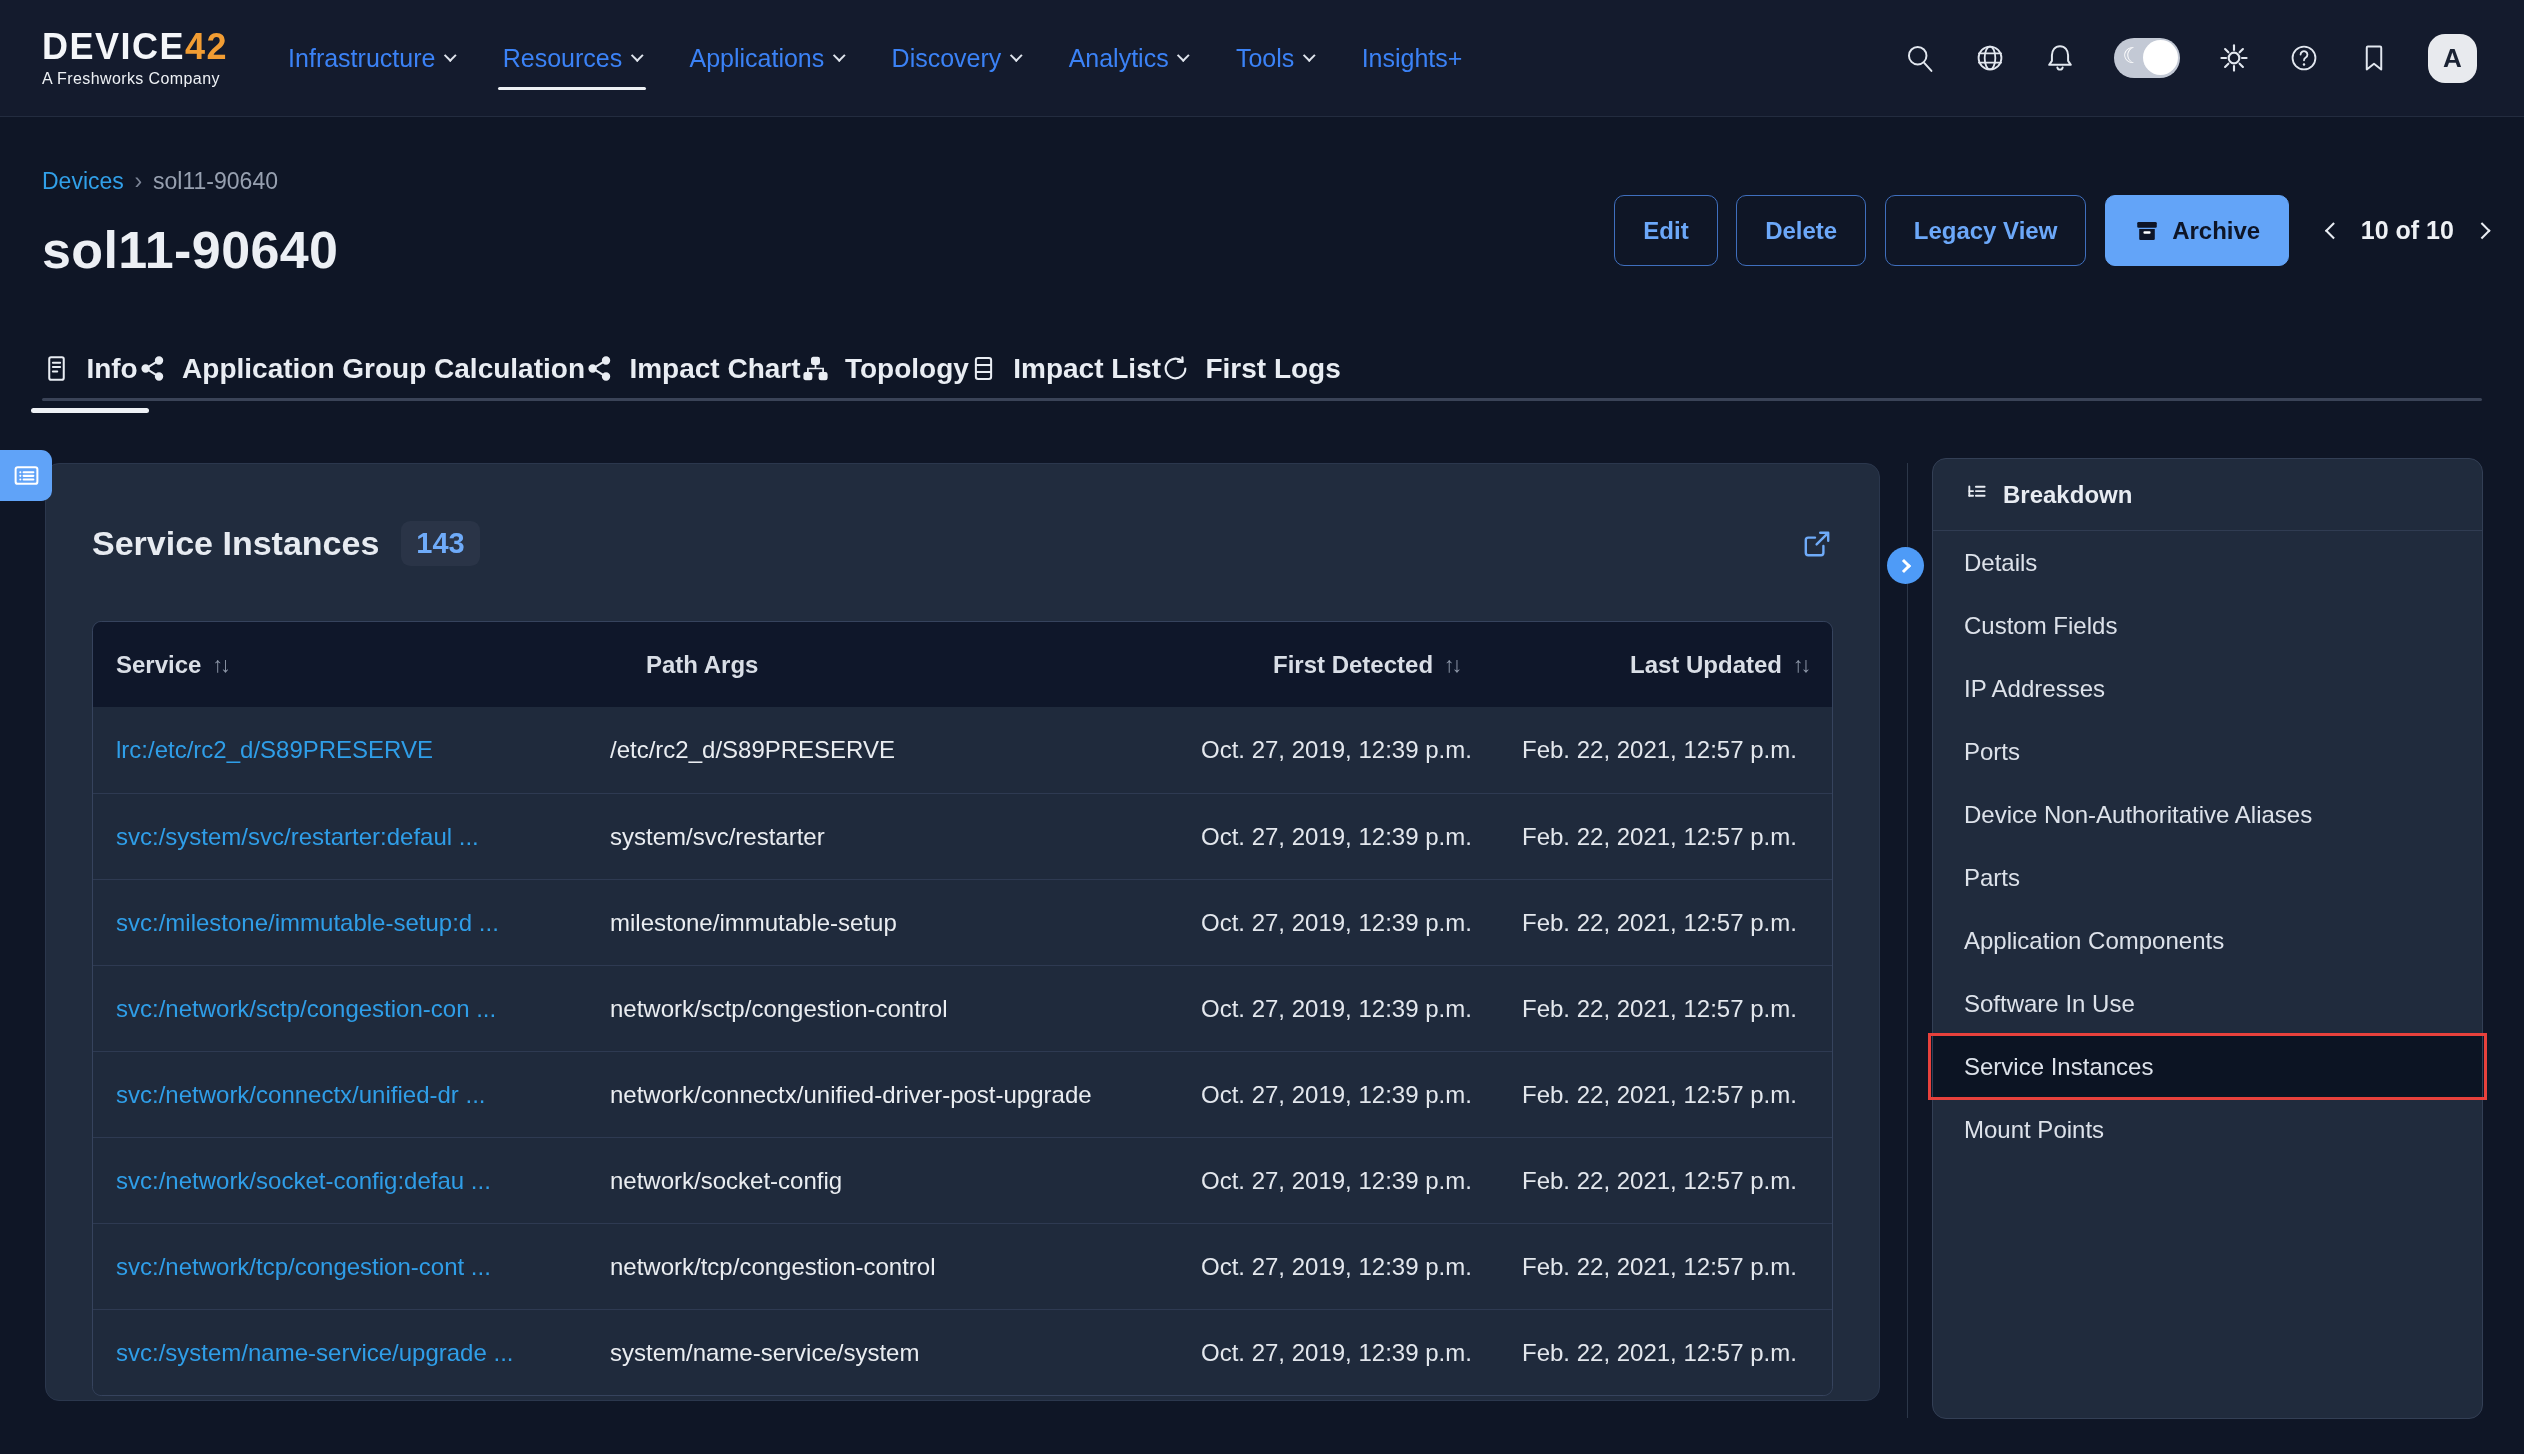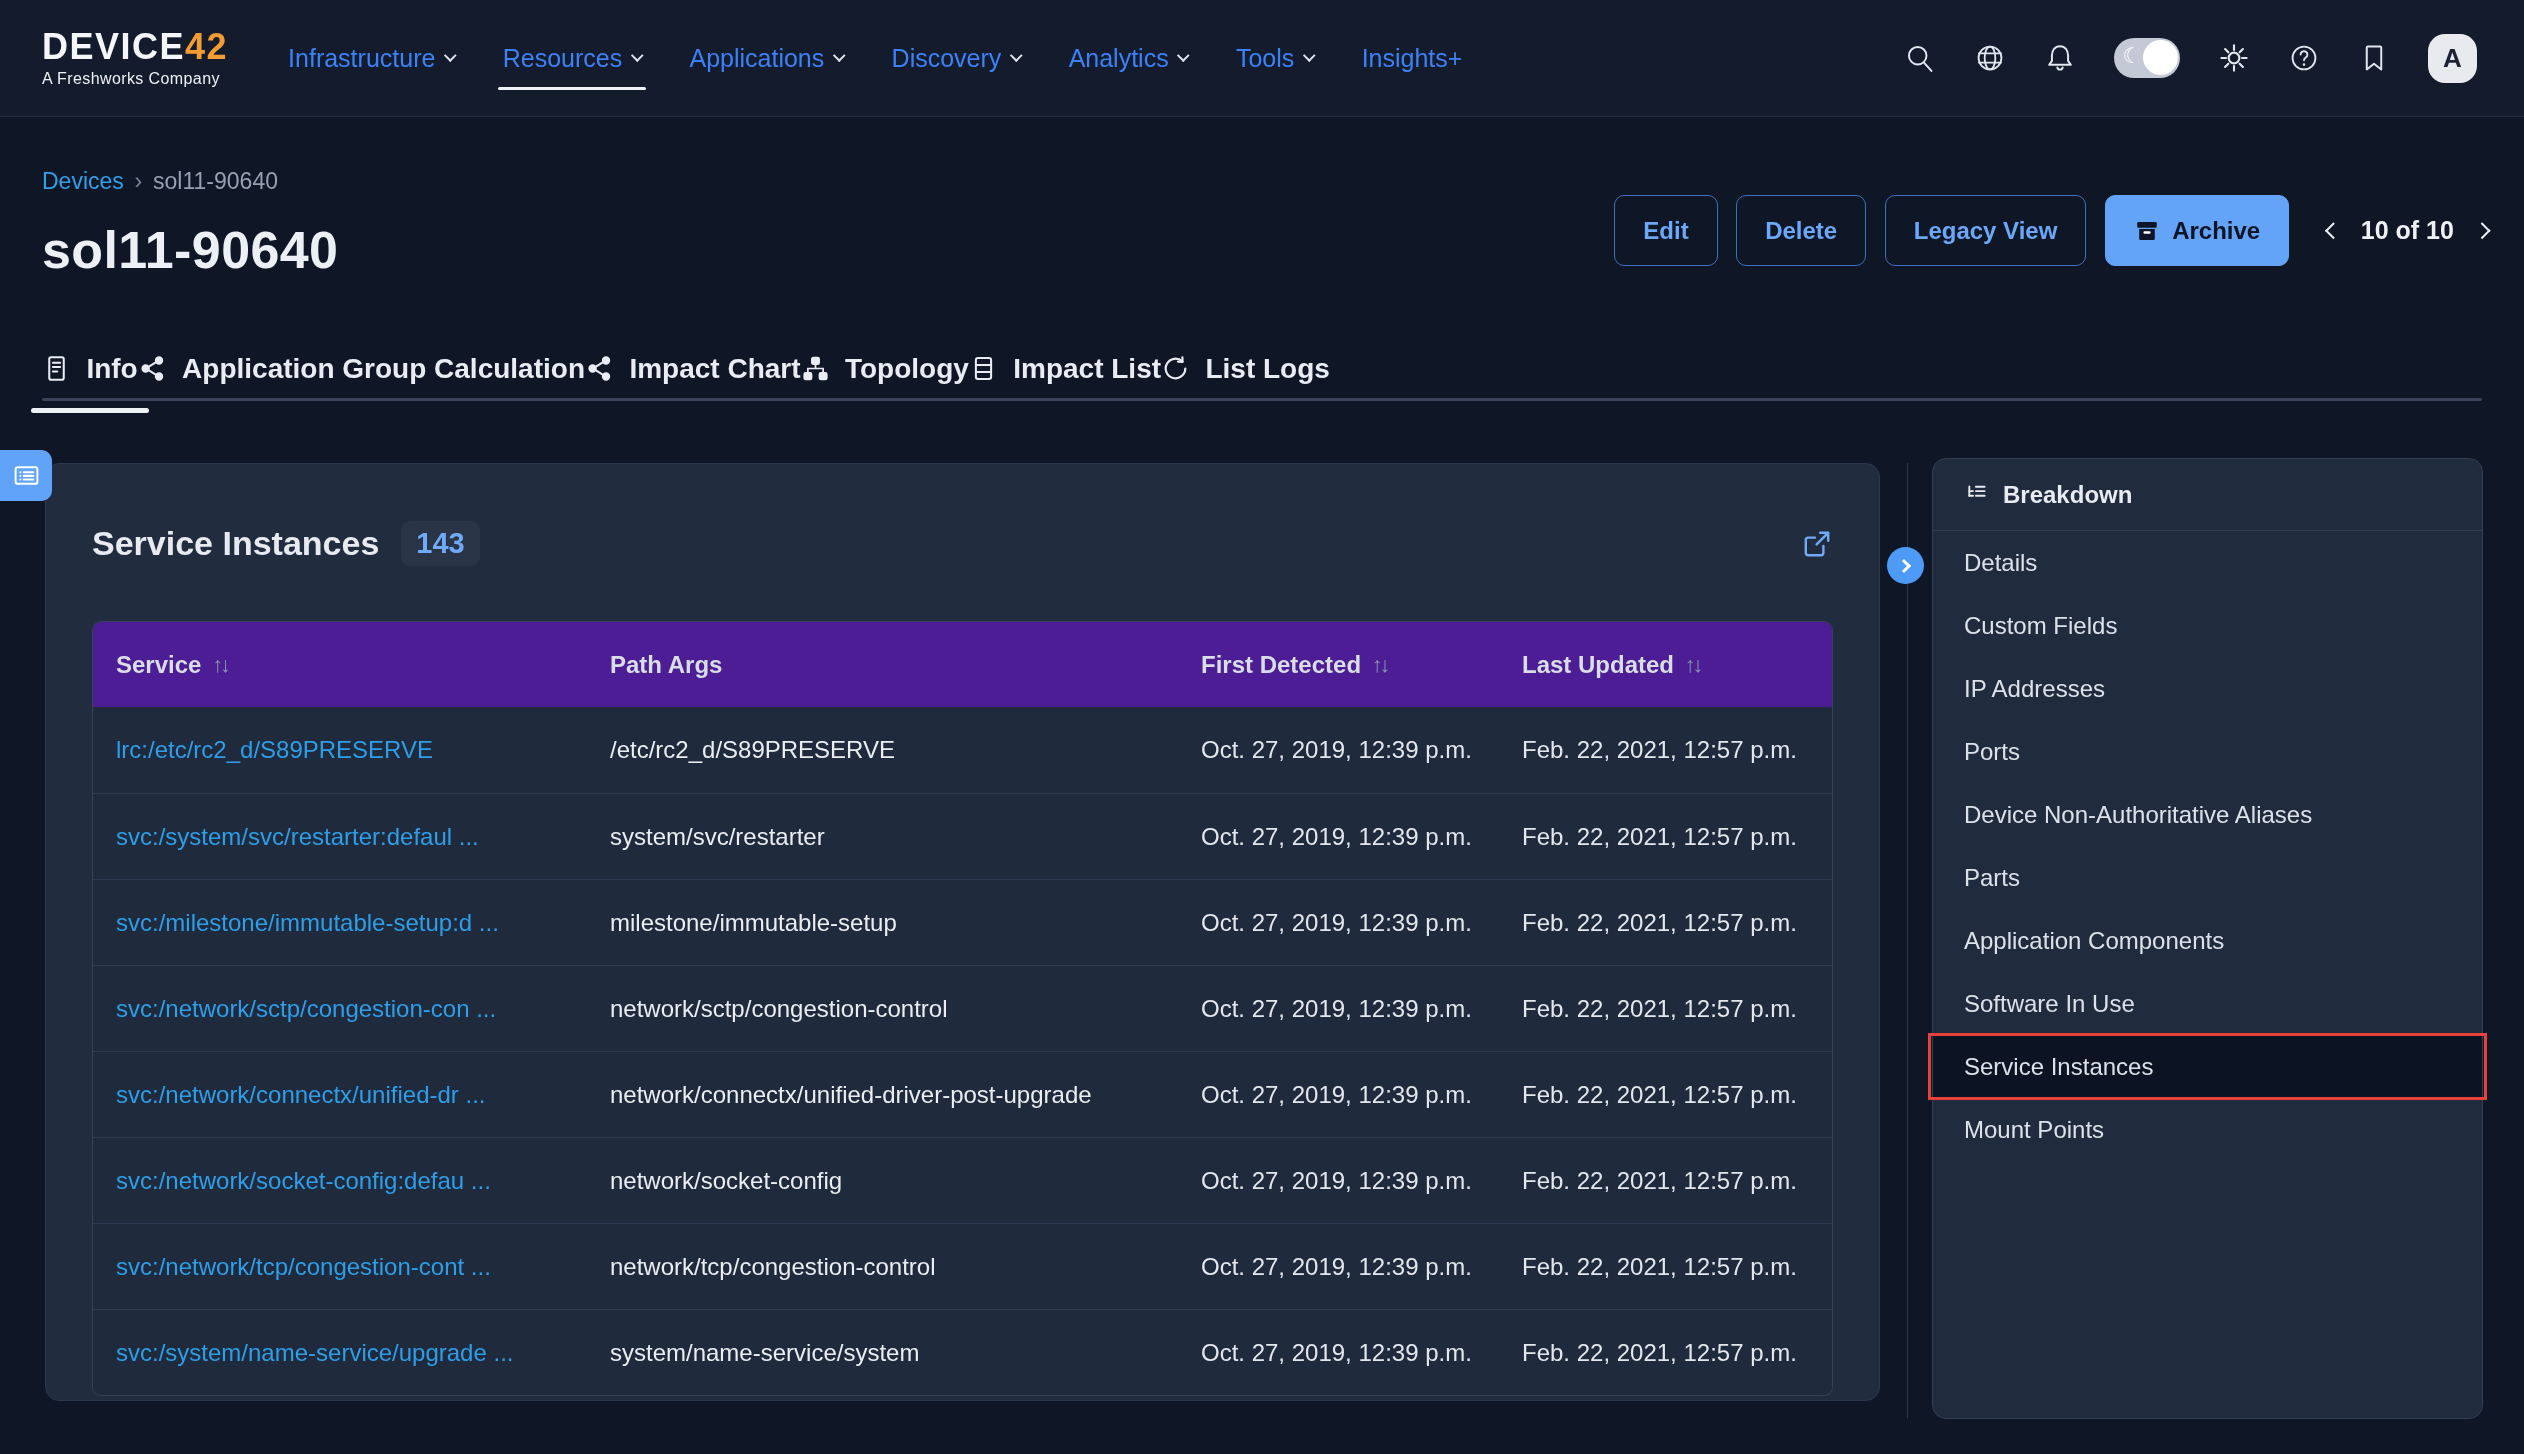--- a/index.html
+++ b/index.html
@@ -76,21 +76,21 @@
   .panel { position:absolute; left:45px; top:463px; width:1835px; height:938px;
     background:#212c3e; border:0.8px solid #2b374d; border-radius:14px; }
   .panel-head { display:flex; align-items:center; padding:57px 46px 0 46px; gap:21.6px; }
   .panel-title { font-size:34px; font-weight:700; color:#e7ebf1; }
   .panel-badge { background:#2a3447; border-radius:9.2px; padding:6.2px 15.4px; color:#6fabf9;
     font-size:29px; font-weight:700; }
   .ext-link { margin-left:auto; width:32px; height:32px; color:#6fabf9; cursor:pointer; }
 
   .si-table { margin:55px 46px 0 46px; border:0.8px solid #36435d; border-radius:9.2px; overflow:hidden; }
   .tr-grid { display:grid; grid-template-columns:517px 591px 321px 313px; align-items:center; }
-  .thead { height:85px; background:#4c1d95; }
+  .thead { height:85px; background:#0f172a;gap:36px; }
   .th { display:flex; align-items:center; gap:10.8px; font-size:24px; font-weight:700; color:#d9dee6; }
   .th.first { padding-left:23px; }
   .sort { color:#8d97a8; font-size:21.6px; letter-spacing:-3.1px; cursor:pointer; }
   .tbody .tr-grid { height:86px; background:#1f2a3c; border-top:0.8px solid #2e3a52; }
   .td { font-size:24px; color:#e3e7ed; }
   .td.link { color:#2f9ee8; padding-left:23px; text-decoration:none; cursor:pointer;
     white-space:nowrap; overflow:hidden; text-overflow:ellipsis; padding-right:18.5px; }
   .td.path { color:#eaedf1; }
 
   
@@ -271,21 +271,21 @@
       <line x1="9.5" y1="15.2" x2="30.5" y2="15.2"></line>
         <line x1="9.5" y1="24.8" x2="30.5" y2="24.8"></line>
     </svg>
     <span>Impact List</span>
   </div>
   <div class="tab">
     <svg class="tab-icon" viewBox="0 0 40 40" fill="none" stroke="currentColor" stroke-width="3" stroke-linecap="round" stroke-linejoin="round">
       <path d="M33.5 20a13.5 13.5 0 1 1-4.2-9.8"></path>
       <polyline points="29.5,4.5 29.8,11 23.4,10.6"></polyline>
     </svg>
-    <span>List Logs</span>
+    <span>First Logs</span>
   </div>
 </nav>
 
 <div class="left-tab">
   <svg viewBox="0 0 40 40" fill="none" stroke="currentColor" stroke-width="2.8" stroke-linecap="round">
     <rect x="5" y="8.5" width="30" height="23" rx="3"></rect>
     <circle cx="11.5" cy="15.5" r="1.4" fill="currentColor" stroke="none"></circle>
     <circle cx="11.5" cy="20.5" r="1.4" fill="currentColor" stroke="none"></circle>
     <circle cx="11.5" cy="25.5" r="1.4" fill="currentColor" stroke="none"></circle>
     <line x1="16" y1="15.5" x2="29.5" y2="15.5"></line>

